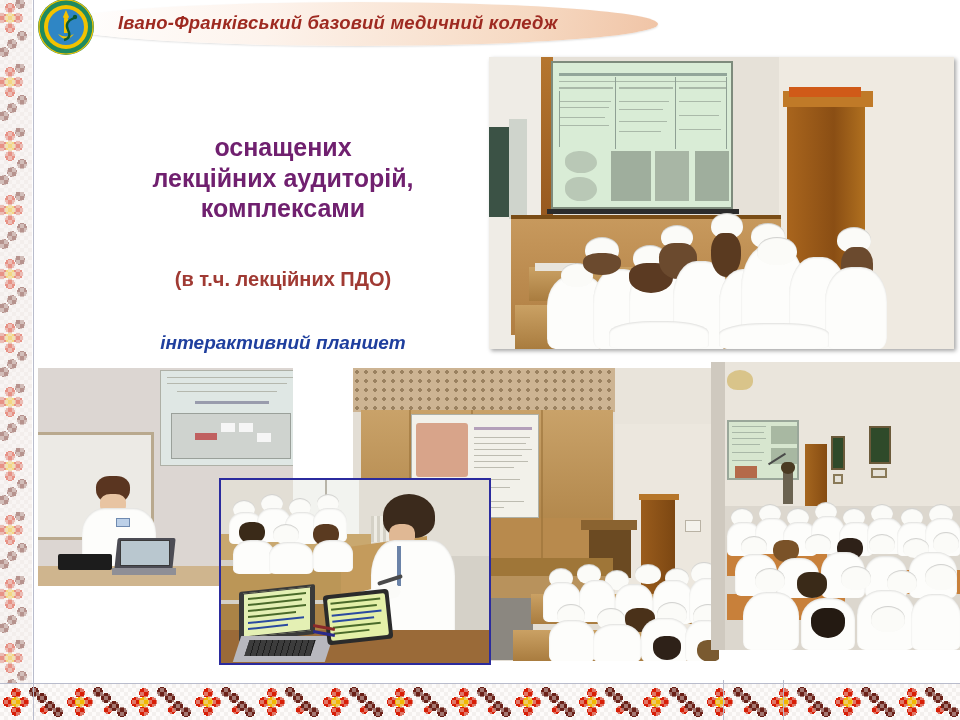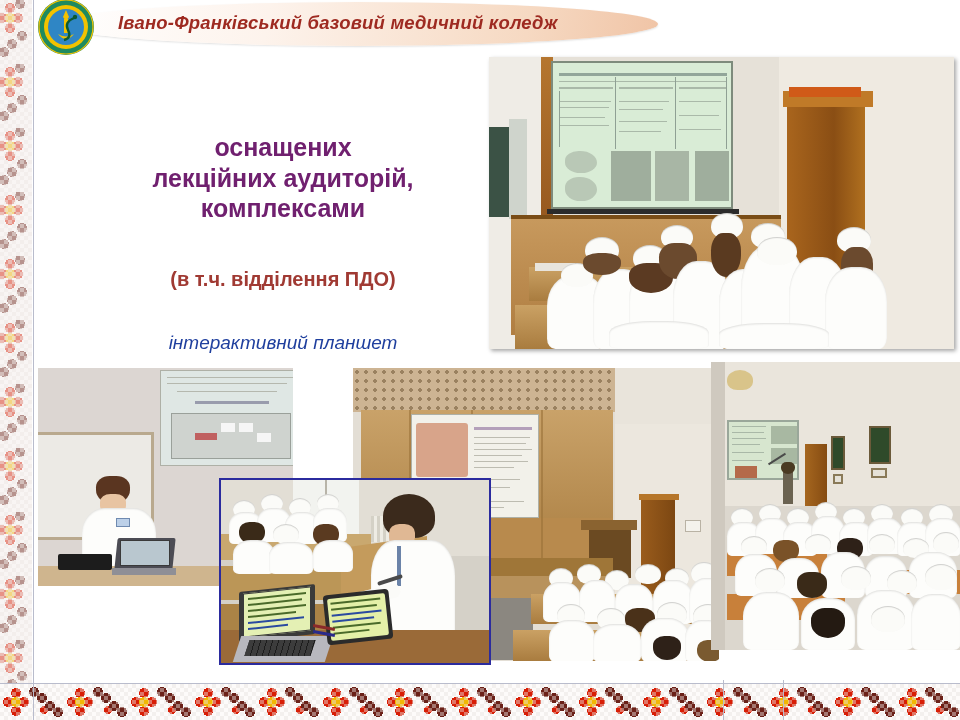--- a/index.html
+++ b/index.html
@@ -84,21 +84,21 @@
   .headline{
     position:absolute;left:88px;top:132px;width:390px;text-align:center;
     font-size:25px;font-weight:bold;color:#70206f;line-height:1.22;
   }
   .sub-red{
     position:absolute;left:88px;top:268px;width:390px;text-align:center;
     font-size:20px;font-weight:bold;color:#a03a33;
   }
   .sub-blue{
     position:absolute;left:88px;top:332px;width:390px;text-align:center;
-    font-size:19px;font-weight:normal;font-style:italic;color:#1f3f9e;
+    font-size:19px;font-weight:bold;font-style:italic;color:#1f3f9e;
   }
 
   
   .photo{position:absolute;overflow:hidden;background:#cfc9c2;}
   .ph-shadow{box-shadow:2px 2px 4px rgba(0,0,0,.35);}
   .ph-border{border:2px solid #2b2b9e;box-sizing:border-box;}
 
   
   #photo-lecture-projector{left:489px;top:57px;width:465px;height:292px;}
   
@@ -164,21 +164,21 @@
 
   <div class="banner-text">Івано-Франківський  базовий медичний коледж</div>
 
 
   <div class="headline">
     <div>оснащених</div>
     <div>лекційних аудиторій,</div>
     <div>комплексами</div>
   </div>
 
-  <div class="sub-red">(в т.ч. відділення ПДО)</div>
+  <div class="sub-red">(в т.ч. лекційних ПДО)</div>
   <div class="sub-blue">інтерактивний планшет</div>
 
   <div class="photo ph-shadow" id="photo-lecture-projector">
     <div class="sc">
       <div class="wall" style="inset:0;background:#e6e1d8;"></div>
       <div class="wall" style="left:0;top:0;width:52px;height:292px;background:#efece6;"></div>
       <div class="wood" style="left:52px;top:0;width:12px;height:168px;"></div>
       <div class="wall" style="left:290px;top:0;width:175px;height:292px;background:#efeae1;"></div>
 
       <div class="screen-proj" style="left:62px;top:4px;width:182px;height:148px;">

